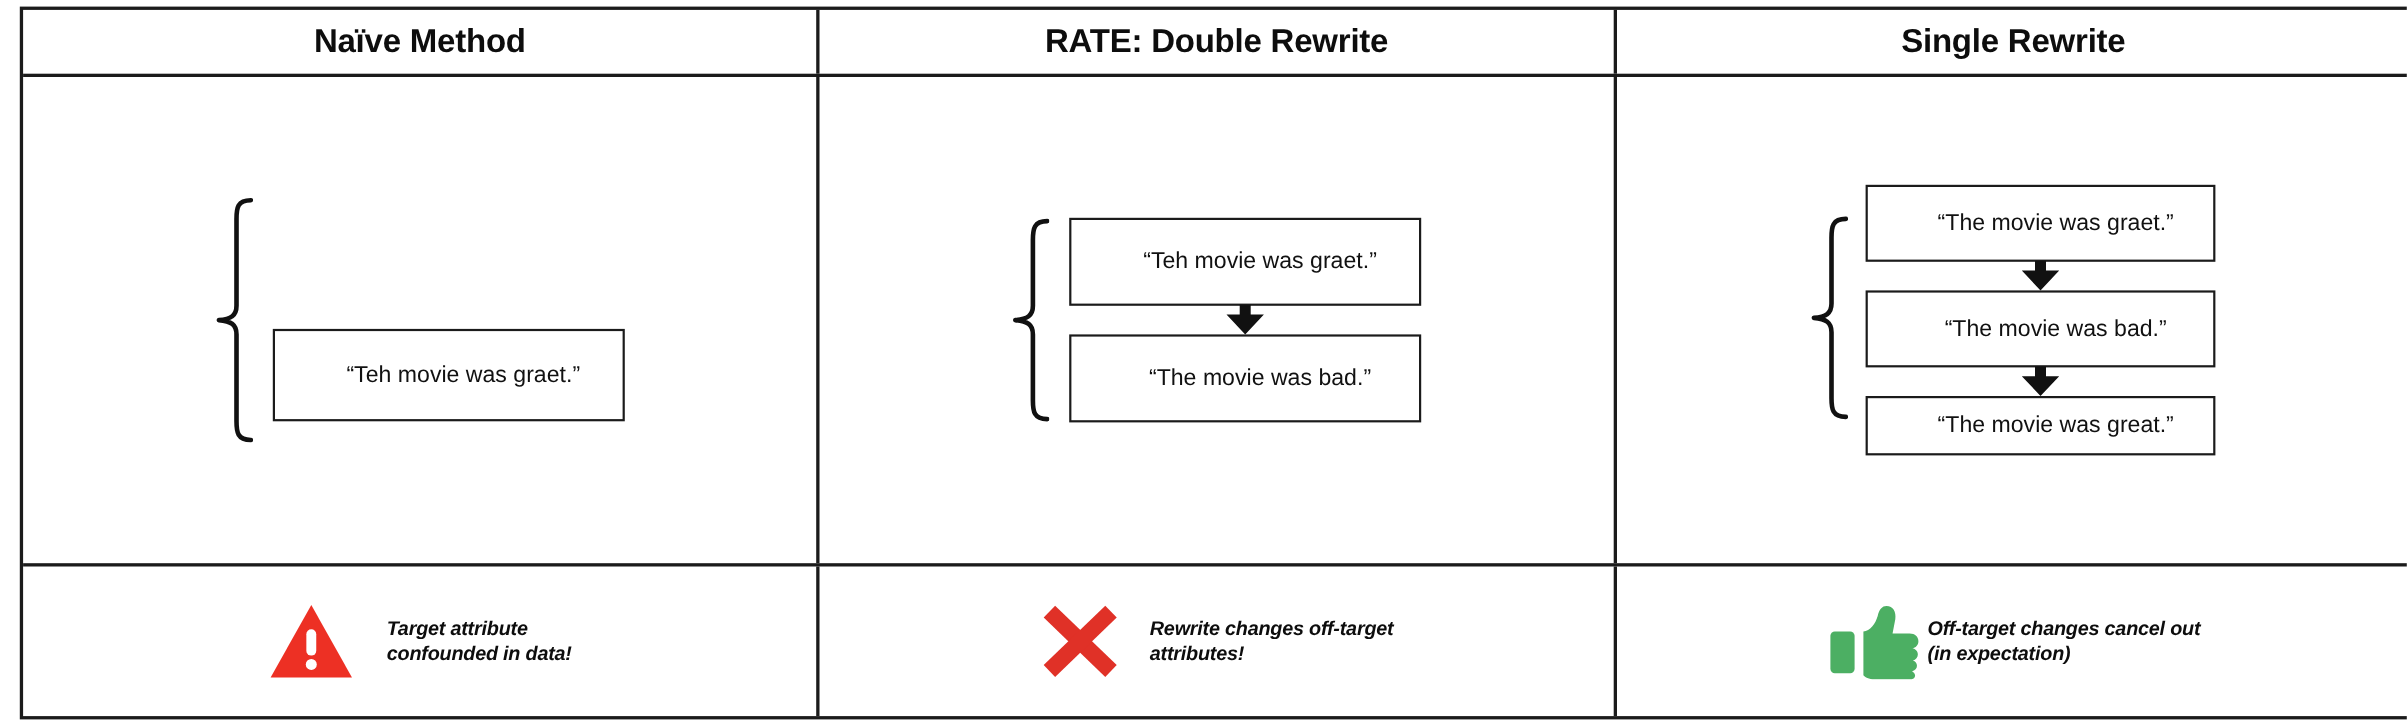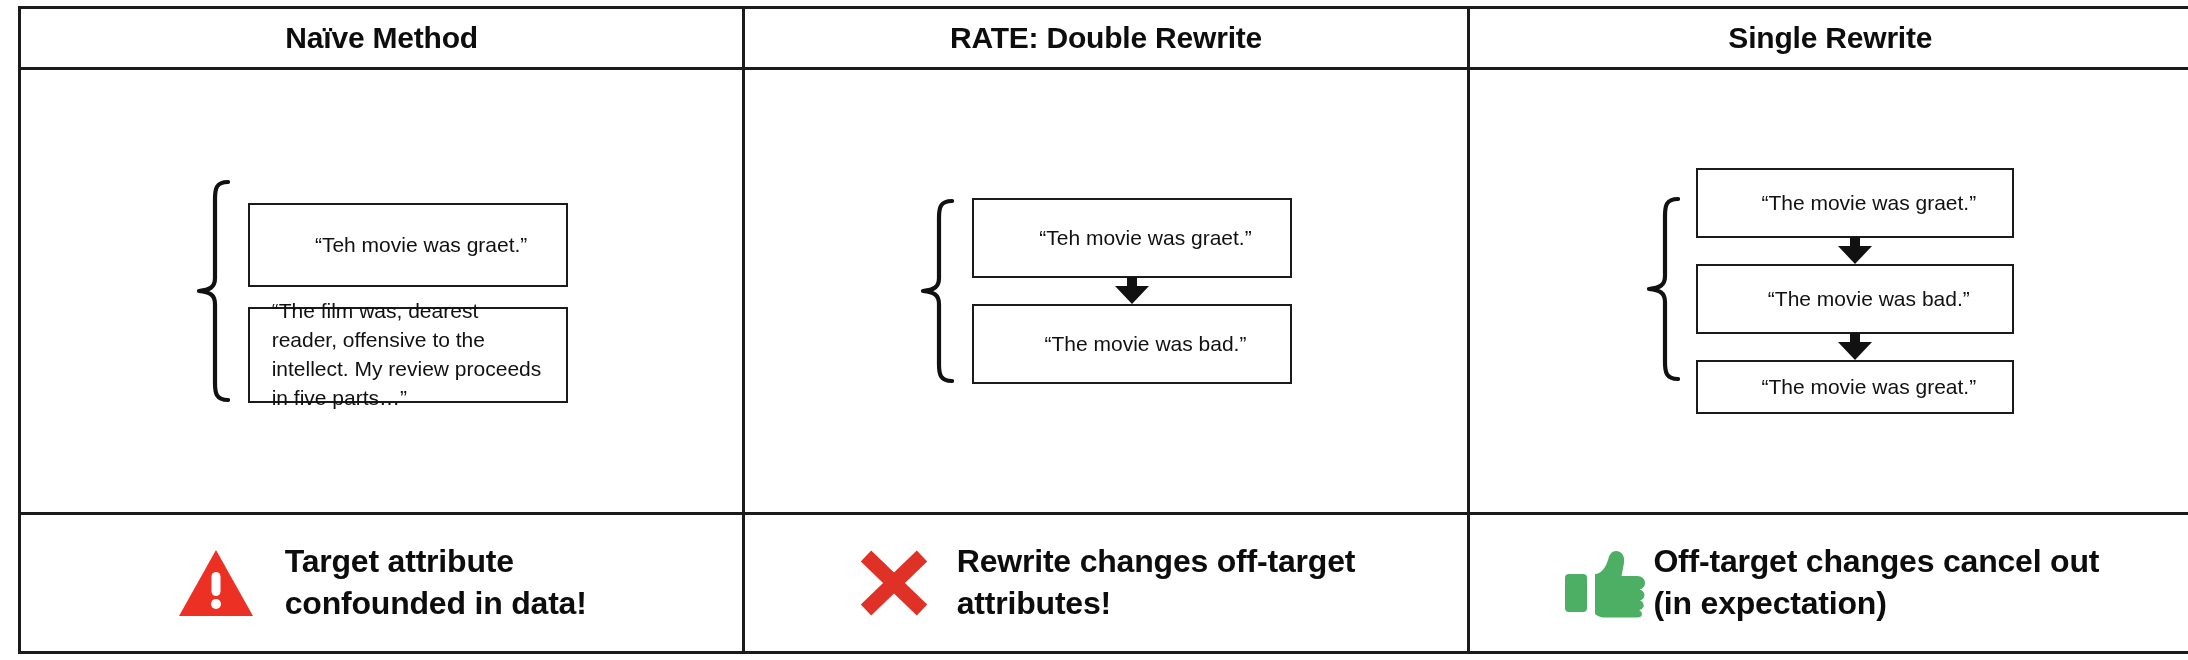--- a/index.html
+++ b/index.html
@@ -138,26 +138,27 @@
     justify-content: center;
     gap: 26px;
     padding: 0 40px;
     box-sizing: border-box;
   }
   .caption-icon {
     flex: 0 0 auto;
     display: block;
   }
   .caption-text {
-    font-size: 32px;
+    font-size: 18px;
     font-weight: bold;
     line-height: 1.30;
     color: #0d0d0d;
     white-space: pre-line;
     letter-spacing: -0.2px;
+    font-style: italic;
   }
 
   
   .cap-c1 { justify-content: center; gap: 30px; }
   .cap-c2 { justify-content: center; gap: 26px; }
   .cap-c3 { justify-content: center; gap: 6px; }
 </style>
 </head>
 <body>
 
@@ -183,23 +184,20 @@
           <div class="brace-holder" style="gap:18px;">
             <svg class="brace" width="34" height="224" viewBox="0 0 34 224">
               <path d="M32 3 C20 3 19 10 19 20 L19 99 C19 108 14 111 3 112
                        C14 113 19 116 19 125 L19 204 C19 214 20 221 32 221" fill="none" stroke="#111111" stroke-width="4.2" stroke-linecap="round" stroke-linejoin="round"></path>
             </svg>
             <div class="stack">
               <div class="tbox center" style="width:320px;height:84px;">
                 <span class="txt">“Teh movie was graet.”</span>
               </div>
               <div style="height:20px;"></div>
-              <div class="tbox left" style="width:320px;height:96px;">
-                <span class="txt">“The film was, dearest reader, offensive to the intellect. My review proceeds in five parts…”</span>
-              </div>
             </div>
           </div>
         </div>
       </div>
 
       <div class="cell">
         <div class="stack-wrap">
           <div class="brace-holder" style="gap:18px;">
             <svg class="brace" width="34" height="186" viewBox="0 0 34 186">
               <path d="M32 3 C20 3 19 10 19 20 L19 80 C19 89 14 92 3 93

